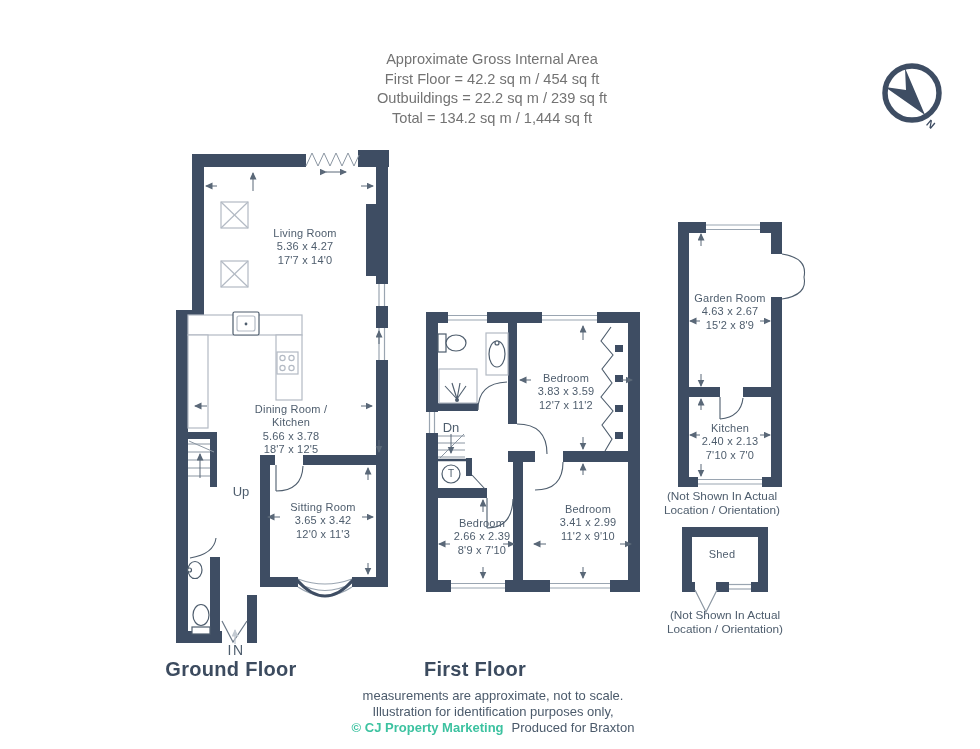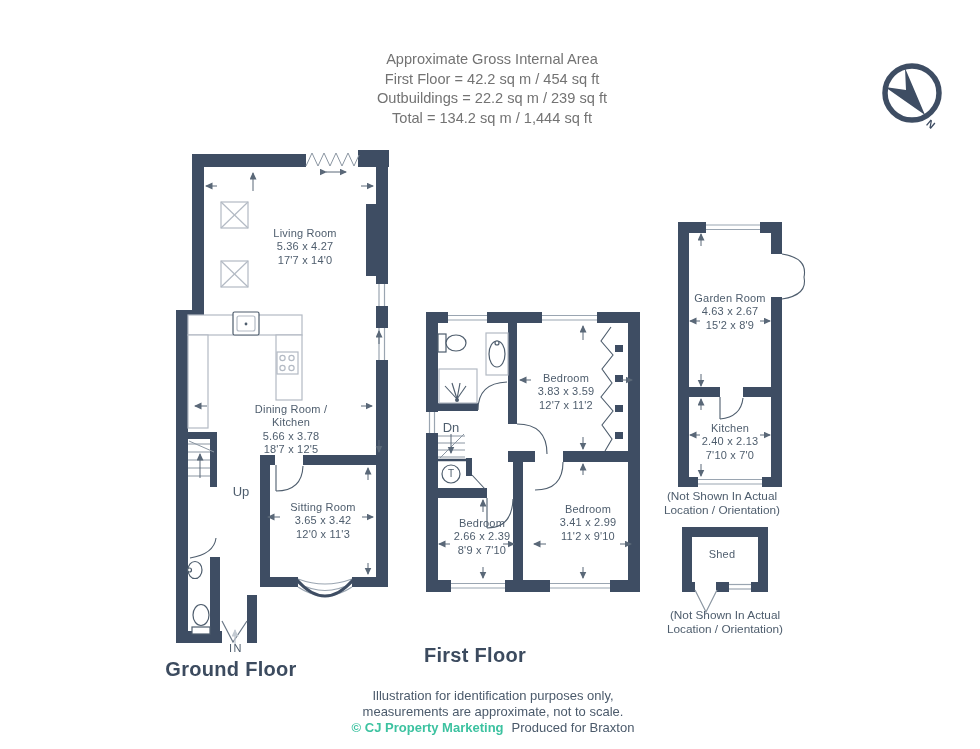--- a/index.html
+++ b/index.html
@@ -8,21 +8,21 @@
   svg.plan{position:absolute;left:0;top:0;z-index:1;}
   .lbl{position:absolute;transform:translateX(-50%);text-align:center;
        color:#4e5d6d;white-space:nowrap;z-index:2;}
   .header{font-size:14.6px;line-height:19.6px;color:#737373;}
   .room{font-size:11px;line-height:13.3px;letter-spacing:.2px;}
   .floor-label{font-size:20px;font-weight:bold;color:#3c4b5f;letter-spacing:.3px;}
   .note{font-size:11.8px;line-height:13.8px;}
   .footer{font-size:13px;line-height:15.8px;color:#4b5a6b;}
   .credit{color:#3cc2a0;font-weight:bold;margin-right:8px;}
   .small-lbl{font-size:13px;}
-  .in-lbl{font-size:11px;letter-spacing:1.5px;text-align:center;}
+  .in-lbl{font-size:14px;letter-spacing:1.5px;text-align:center;}
   .n-lbl{transform:translateX(-50%) rotate(40deg);font-size:10.5px;font-weight:bold;color:#3e4d63;}
   
   .wall{fill:#3e4d63;}
   .door{fill:none;stroke:#4e5d6d;stroke-width:1.1;}
   .fix{fill:#fff;stroke:#4e5d6d;stroke-width:1.2;}
   .fixg{fill:#fff;stroke:#b3bac4;stroke-width:1.2;}
   .win{stroke:#9aa5b1;stroke-width:1.2;fill:none;}
   .step{stroke:#8b96a2;stroke-width:1;fill:none;}
   .dim{stroke:#5a6878;stroke-width:1;fill:none;}
 </style>
@@ -377,21 +377,21 @@
   <div>(Not Shown In Actual</div>
   <div>Location / Orientation)</div>
 </div>
 
 <div class="lbl note" style="left:725px;top:609px;">
   <div>(Not Shown In Actual</div>
   <div>Location / Orientation)</div>
 </div>
 
 <div class="lbl floor-label" style="left:231px;top:658px;">Ground Floor</div>
-<div class="lbl floor-label" style="left:475px;top:644px;">First Floor</div>
+<div class="lbl floor-label" style="left:475px;top:658px;">First Floor</div>
 
 <div class="lbl footer" style="left:493px;top:688px;">
+  <div>measurements are approximate, not to scale.</div>
   <div>Illustration for identification purposes only,</div>
-  <div>measurements are approximate, not to scale.</div>
   <div>
     <span class="credit">© CJ Property Marketing</span><span>Produced for Braxton</span>
   </div>
 </div>
 
 </body></html>

